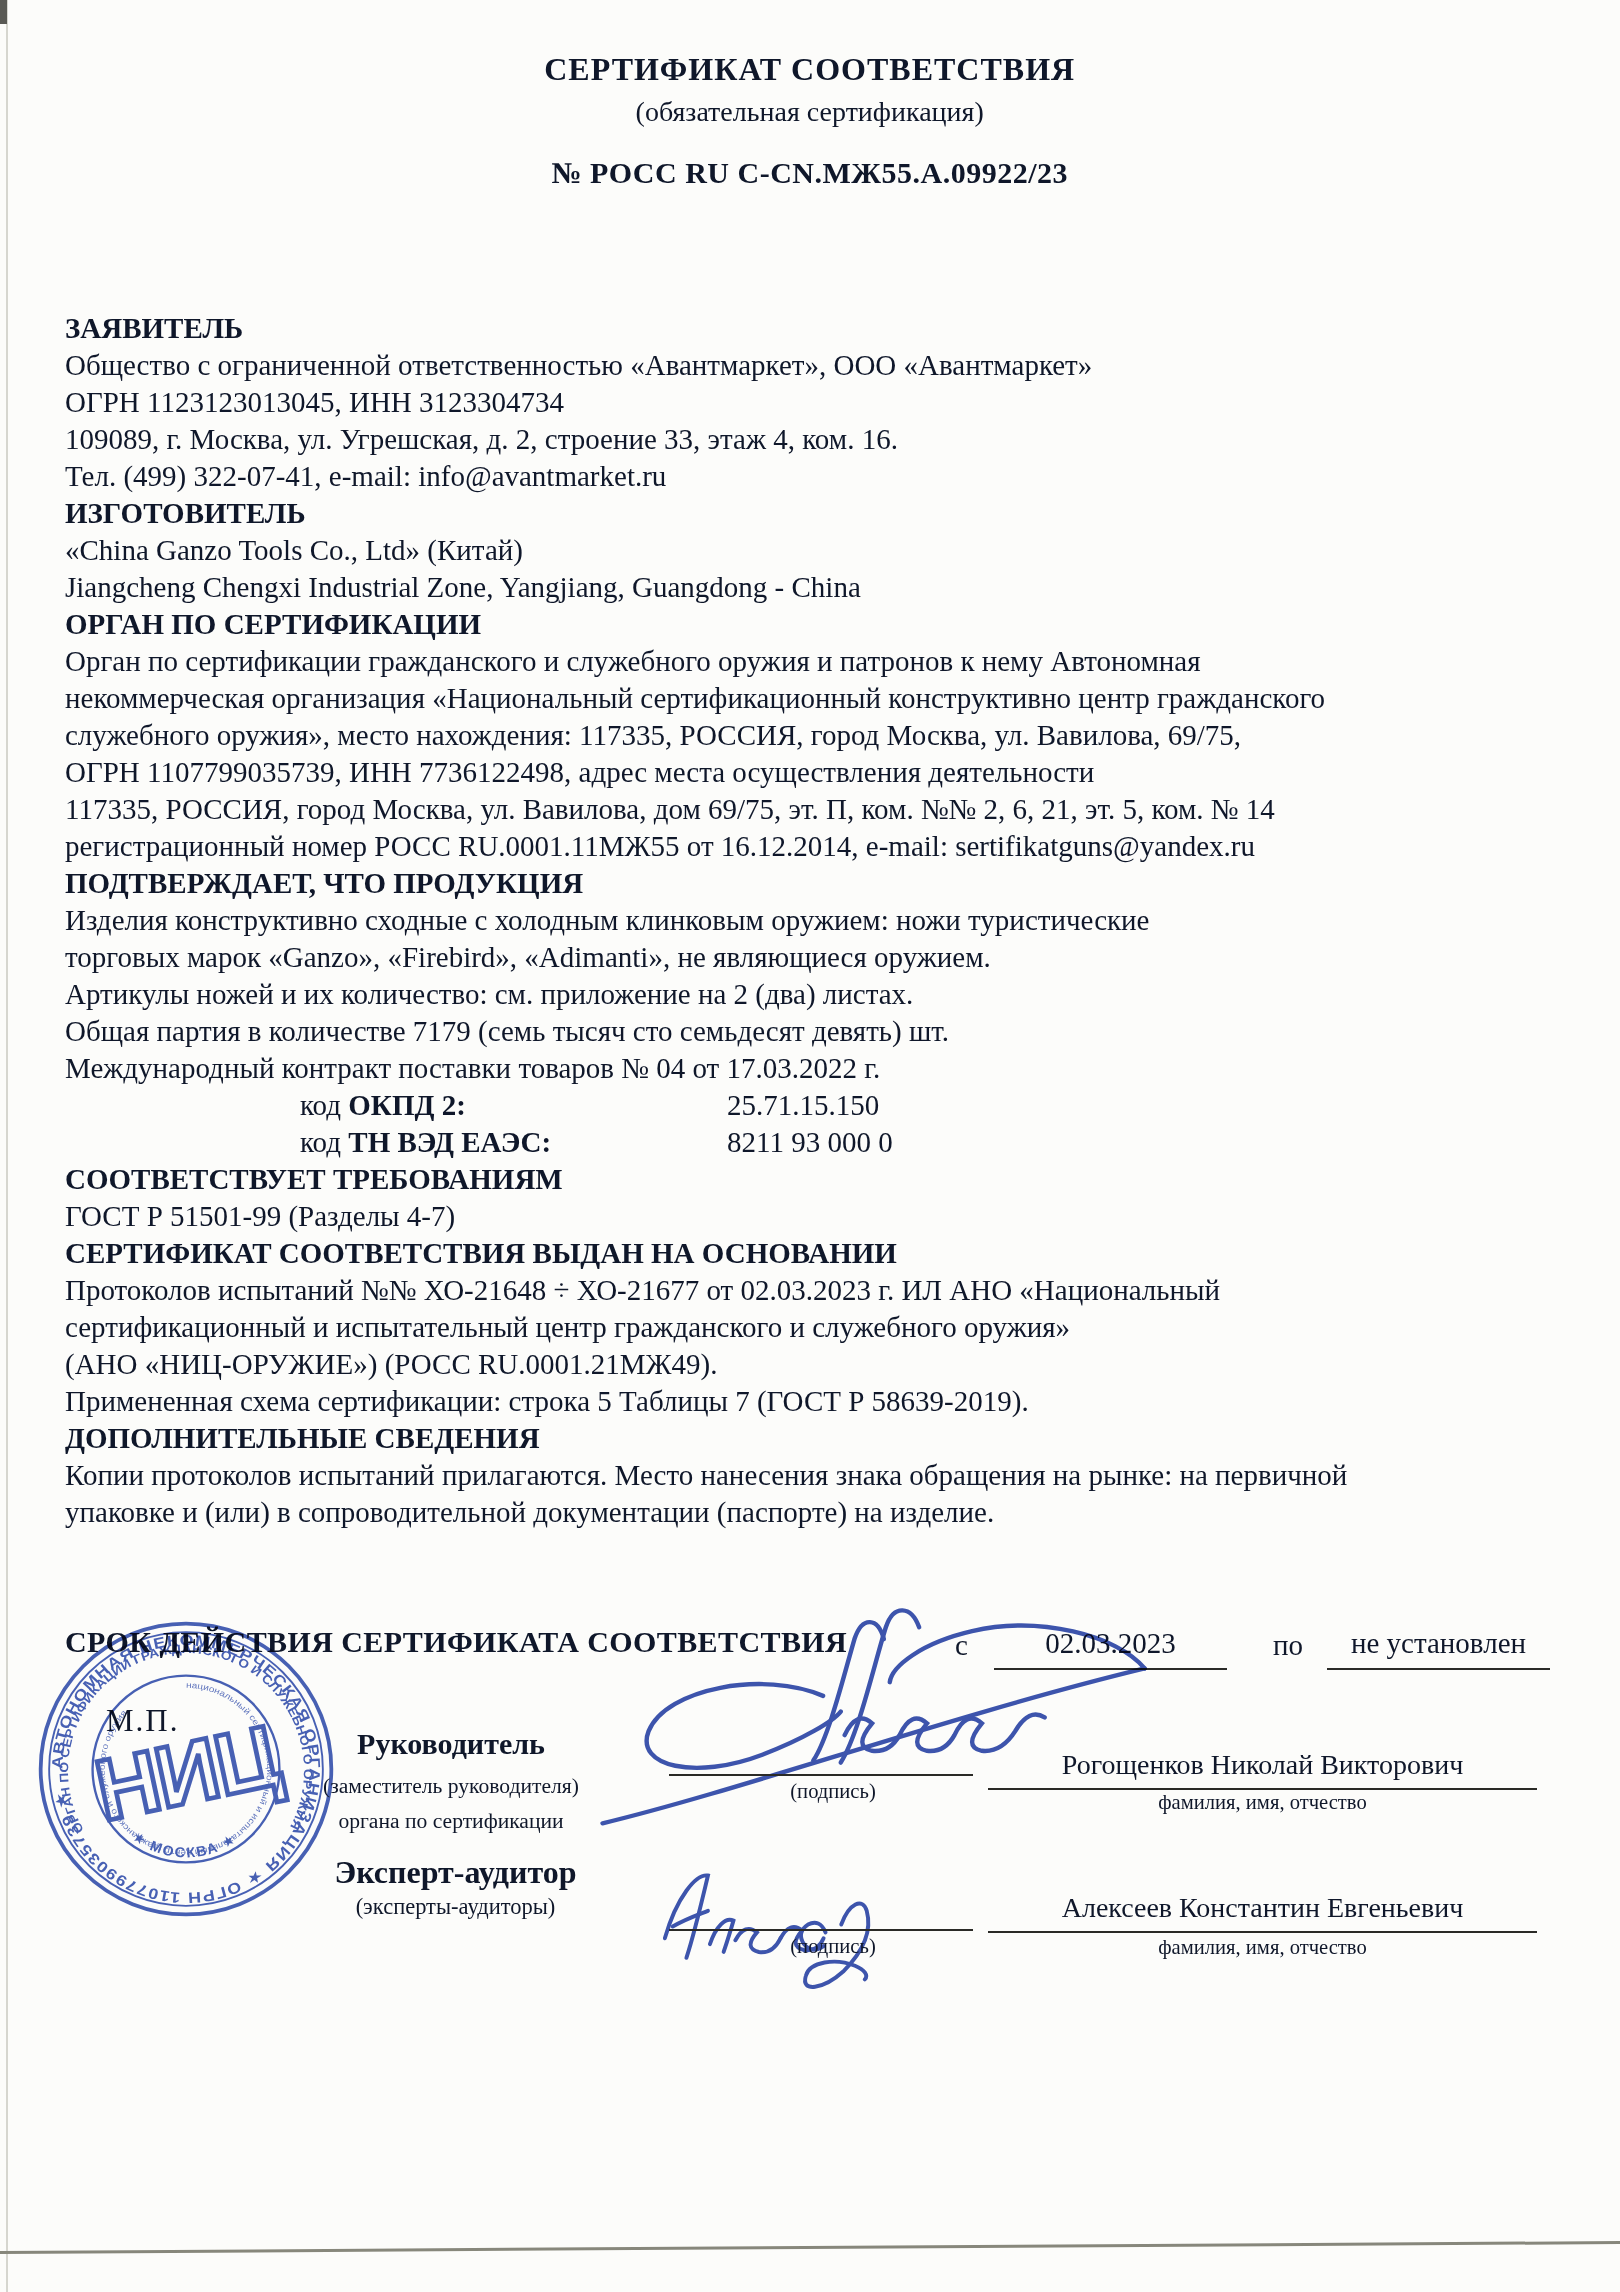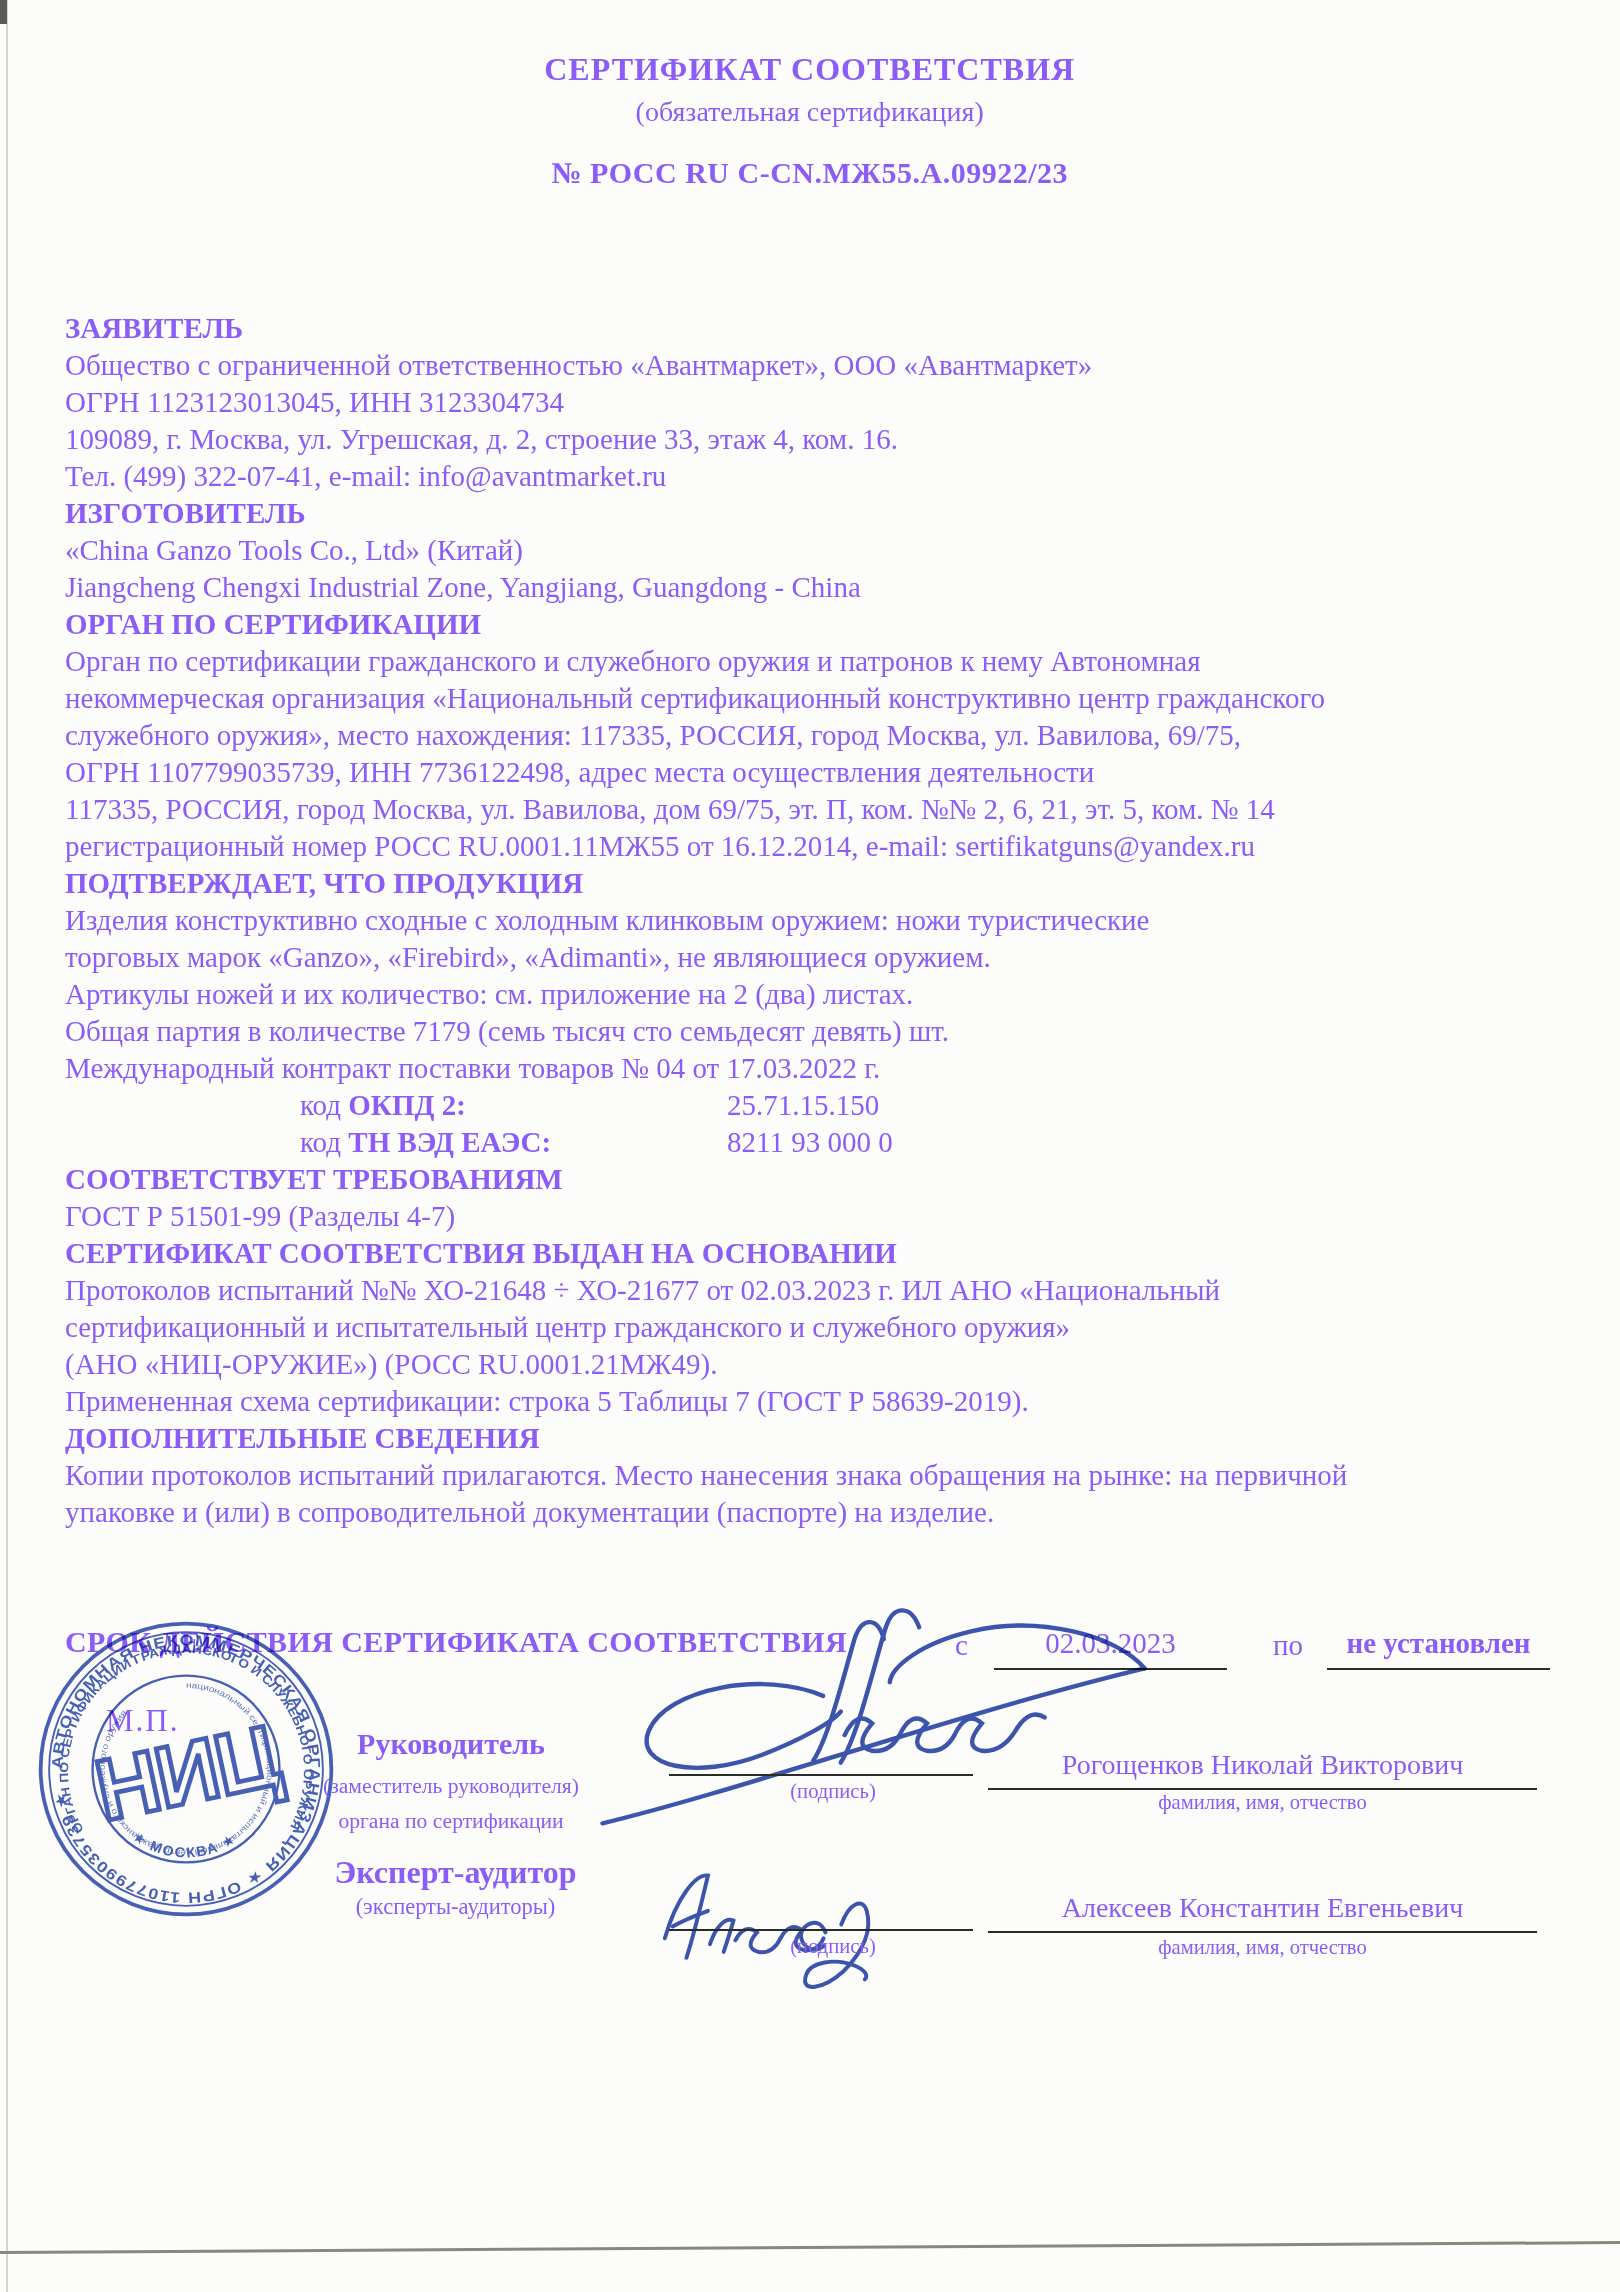--- a/index.html
+++ b/index.html
@@ -1,21 +1,21 @@
 <!DOCTYPE html>
 <html><head>
 <meta charset="utf-8">
 <style>
   html,body{margin:0;padding:0;background:#e8e8e8;}
   .page{
     position:relative;
     width:1620px;height:2293px;
     background:#fcfcfa;
     font-family:"Liberation Serif","DejaVu Serif",serif;
-    color:#8b5cf6;
+    color:#0f172a;
     overflow:hidden;
   }
   
   .scan-left-edge{position:absolute;left:5.9px;top:0;width:2px;height:2293px;background:#d6d6cf;}
   .scan-corner-mark{position:absolute;left:0;top:0;width:6.9px;height:23.5px;background:#5a5a55;}
   .scan-bottom-line{position:absolute;left:-9.8px;top:2251px;width:1656px;height:2.9px;background:#87877b;transform:rotate(-0.35deg);transform-origin:left center;}
 
   
   .header{position:absolute;left:15.7px;top:51px;width:1588px;text-align:center;}
   .doc-title{font-size:32px;font-weight:bold;letter-spacing:1px;}
@@ -28,21 +28,21 @@
   .code-row{margin-left:235px;}
   .code-label{display:inline-block;width:427px;}
   .code-label b{font-weight:bold;}
 
   
   .validity{position:absolute;left:65px;top:1623px;width:1509px;height:51px;font-size:29px;}
   .validity .v-heading{position:absolute;left:0;top:2px;font-weight:bold;font-size:30px;letter-spacing:0.4px;}
   .validity .v-from-label{position:absolute;left:890px;top:5.9px;}
   .validity .v-from-value{position:absolute;left:929px;top:3.9px;width:233px;text-align:center;border-bottom:2.9px solid #2b2b28;padding-bottom:7.8px;}
   .validity .v-to-label{position:absolute;left:1208px;top:5.9px;}
-  .validity .v-to-value{position:absolute;left:1262px;top:3.9px;width:223px;text-align:center;border-bottom:2.9px solid #2b2b28;padding-bottom:7.8px;font-weight:bold;}
+  .validity .v-to-value{position:absolute;left:1262px;top:3.9px;width:223px;text-align:center;border-bottom:2.9px solid #2b2b28;padding-bottom:7.8px;}
 
   
   .mp{position:absolute;left:106px;top:1703px;font-size:31px;letter-spacing:2px;}
   .stamp{position:absolute;left:35px;top:1618px;mix-blend-mode:multiply;opacity:0.93;}
   .stamp text{font-family:"Liberation Sans","DejaVu Sans",sans-serif;}
 
   
   .sig-label{position:absolute;text-align:center;}
   .role-main{font-size:30px;font-weight:bold;}
   .role-note{font-size:21.6px;}

